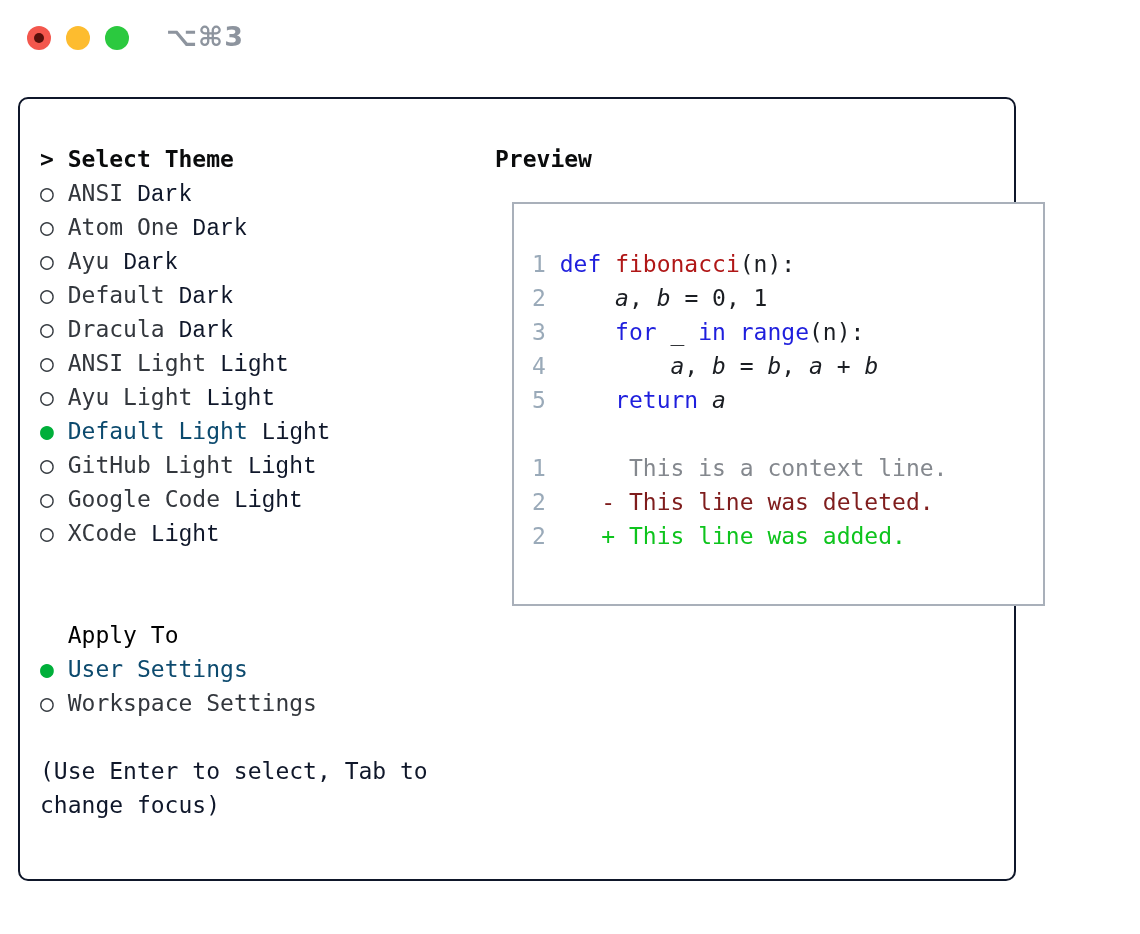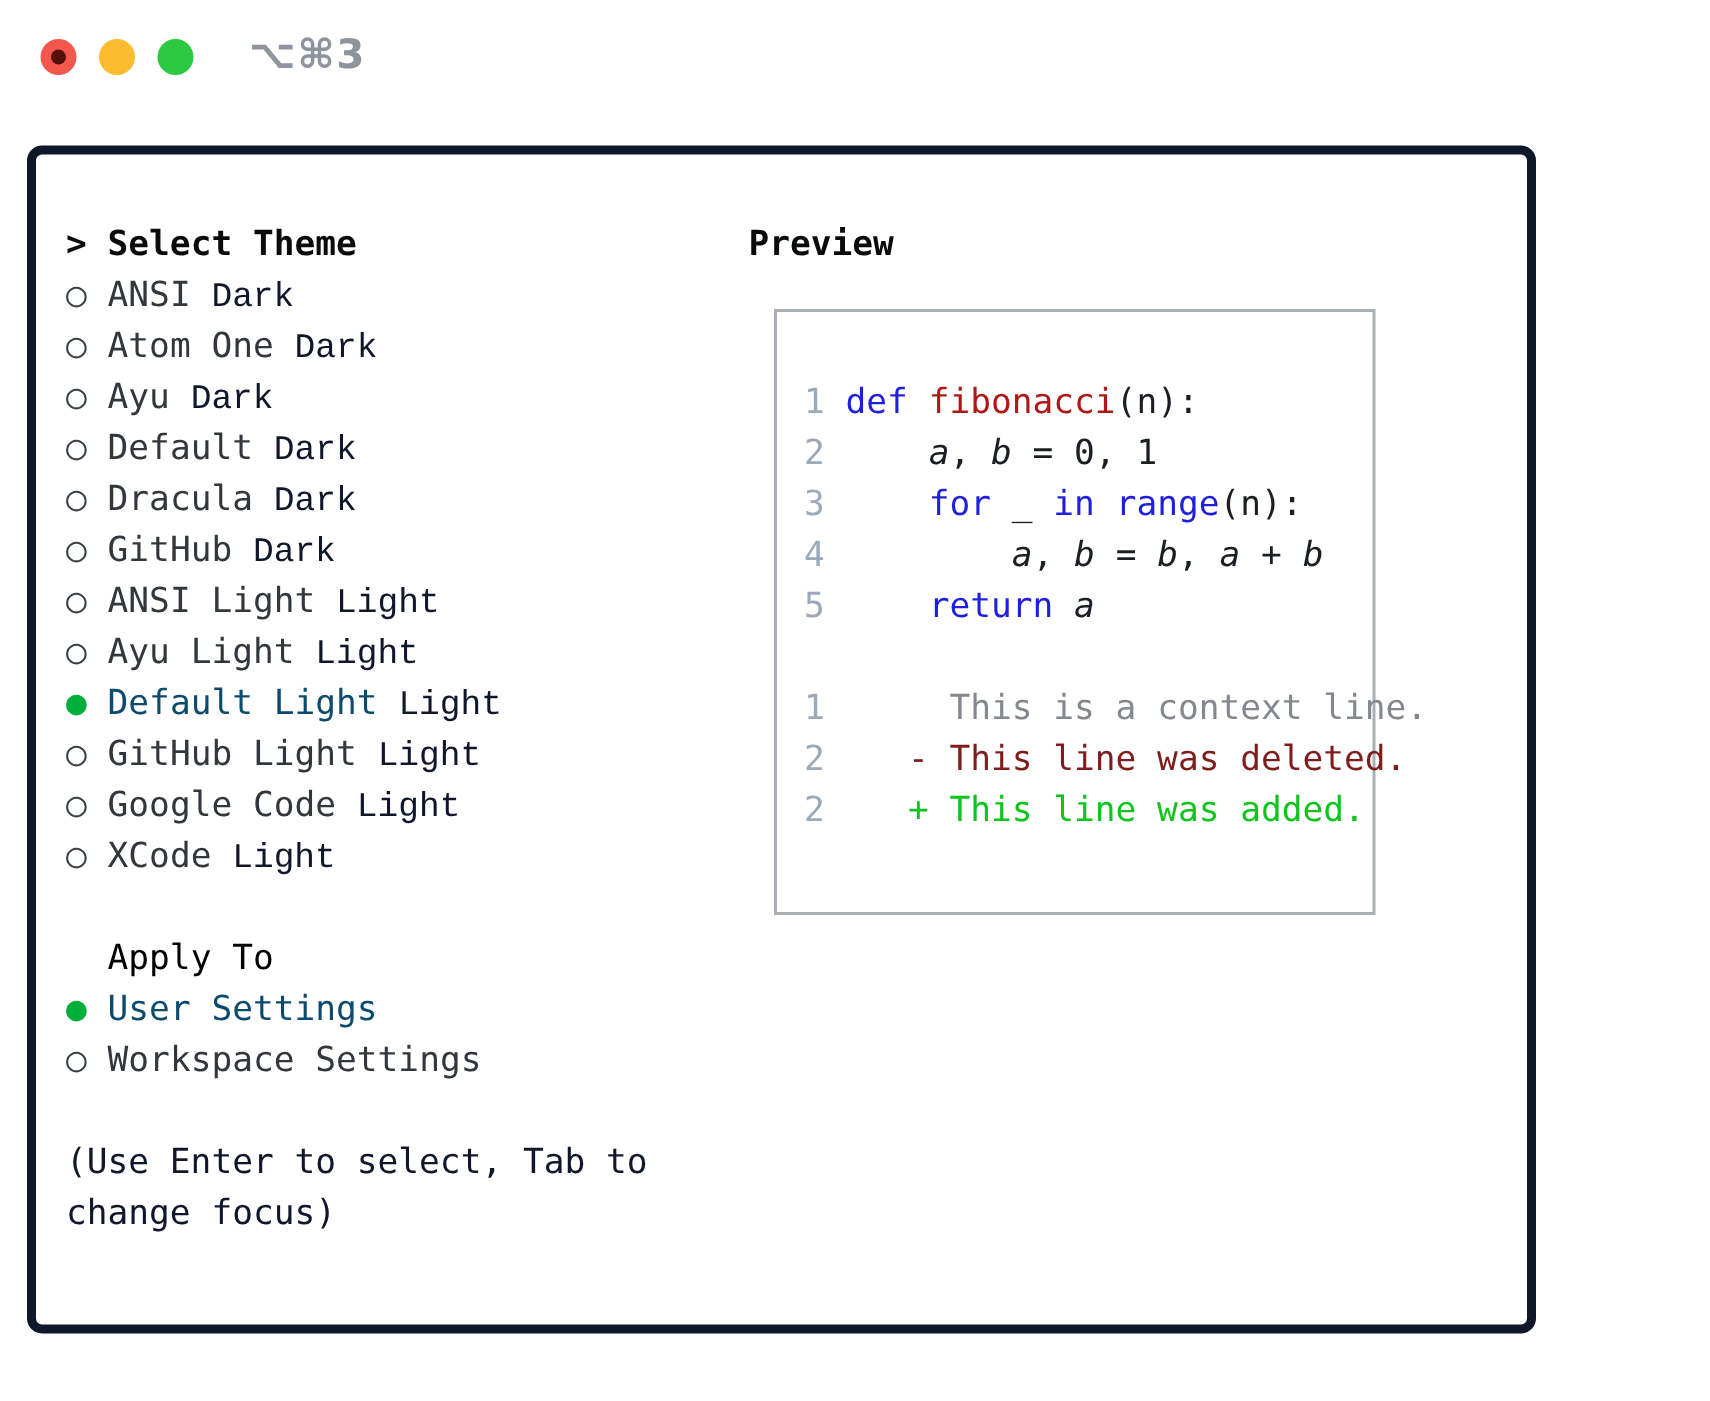--- a/index.html
+++ b/index.html
@@ -15,36 +15,36 @@
   .light-yellow{left:66px;background:#fdbc2f;}
   .light-green{left:105px;background:#2bc93f;}
   .shortcut{
     position:absolute;left:166px;top:21px;
     font-family:"DejaVu Sans", sans-serif;font-weight:bold;
     font-size:27px;color:#8d949e;letter-spacing:1px;
   }
   
   .panel{
     position:absolute;left:18px;top:97px;width:994px;height:780px;
-    border:6px solid #0f172a;border-radius:10px;background:#fff;
+    border:2px solid #0f172a;border-radius:10px;background:#fff;
   }
   .row{white-space:pre;height:34px;line-height:34px;font-size:23px;}
   .col{position:absolute;}
   .theme-list{left:20px;top:43px;}
   .apply-section{left:20px;top:519px;}
   .hint{
     position:absolute;left:20px;top:655px;width:445px;
     color:#0f172a;font-size:23px;line-height:34px;white-space:normal;
   }
   .preview-title{
     position:absolute;left:475px;top:43px;height:34px;line-height:34px;
     font-size:23px;font-weight:bold;color:#0a0b0c;
   }
   .preview-box{
-    position:absolute;left:492px;top:103px;width:401px;height:404px;
+    position:absolute;left:492px;top:103px;width:533px;height:404px;
     border:2px solid #a9b0ba;background:#fff;box-sizing:border-box;
   }
   .code{position:absolute;left:18px;top:43px;}
   
   .hdr{font-weight:bold;color:#0a0b0c;}
   .name{color:#33373d;}
   .mk{color:#3b4046;}
   .mk-sel{color:#00af3a;}
   .sel{color:#0c4a6e;}
   .muted{color:#0f172a;font-family:Liberation Mono, monospace;}
@@ -70,21 +70,20 @@
 
   <div class="panel">
 
     <div class="col theme-list">
         <div class="row"><span class="hdr">&gt; </span><span class="hdr">Select Theme</span></div>
         <div class="row"><span class="mk">○</span><span class="pl"> </span><span class="name">ANSI</span><span class="pl"> </span><span class="muted">Dark</span></div>
         <div class="row"><span class="mk">○</span><span class="pl"> </span><span class="name">Atom One</span><span class="pl"> </span><span class="muted">Dark</span></div>
         <div class="row"><span class="mk">○</span><span class="pl"> </span><span class="name">Ayu</span><span class="pl"> </span><span class="muted">Dark</span></div>
         <div class="row"><span class="mk">○</span><span class="pl"> </span><span class="name">Default</span><span class="pl"> </span><span class="muted">Dark</span></div>
         <div class="row"><span class="mk">○</span><span class="pl"> </span><span class="name">Dracula</span><span class="pl"> </span><span class="muted">Dark</span></div>
-        <div class="row"><span class="mk">○</span><span class="pl"> </span><span class="name">GitHub</span><span class="pl"> </span><span class="muted">Dark</span></div>
         <div class="row"><span class="mk">○</span><span class="pl"> </span><span class="name">ANSI Light</span><span class="pl"> </span><span class="muted">Light</span></div>
         <div class="row"><span class="mk">○</span><span class="pl"> </span><span class="name">Ayu Light</span><span class="pl"> </span><span class="muted">Light</span></div>
         <div class="row"><span class="mk-sel">●</span><span class="pl"> </span><span class="sel">Default Light</span><span class="pl"> </span><span class="muted">Light</span></div>
         <div class="row"><span class="mk">○</span><span class="pl"> </span><span class="name">GitHub Light</span><span class="pl"> </span><span class="muted">Light</span></div>
         <div class="row"><span class="mk">○</span><span class="pl"> </span><span class="name">Google Code</span><span class="pl"> </span><span class="muted">Light</span></div>
         <div class="row"><span class="mk">○</span><span class="pl"> </span><span class="name">XCode</span><span class="pl"> </span><span class="muted">Light</span></div>
       </div>
 
     <div class="col apply-section">
         <div class="row"><span class="pl">  </span><span class="apply-hdr">Apply To</span></div>

